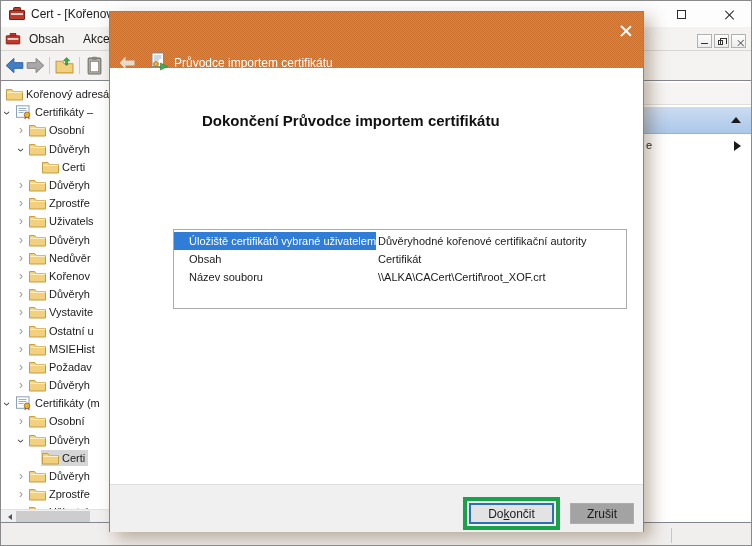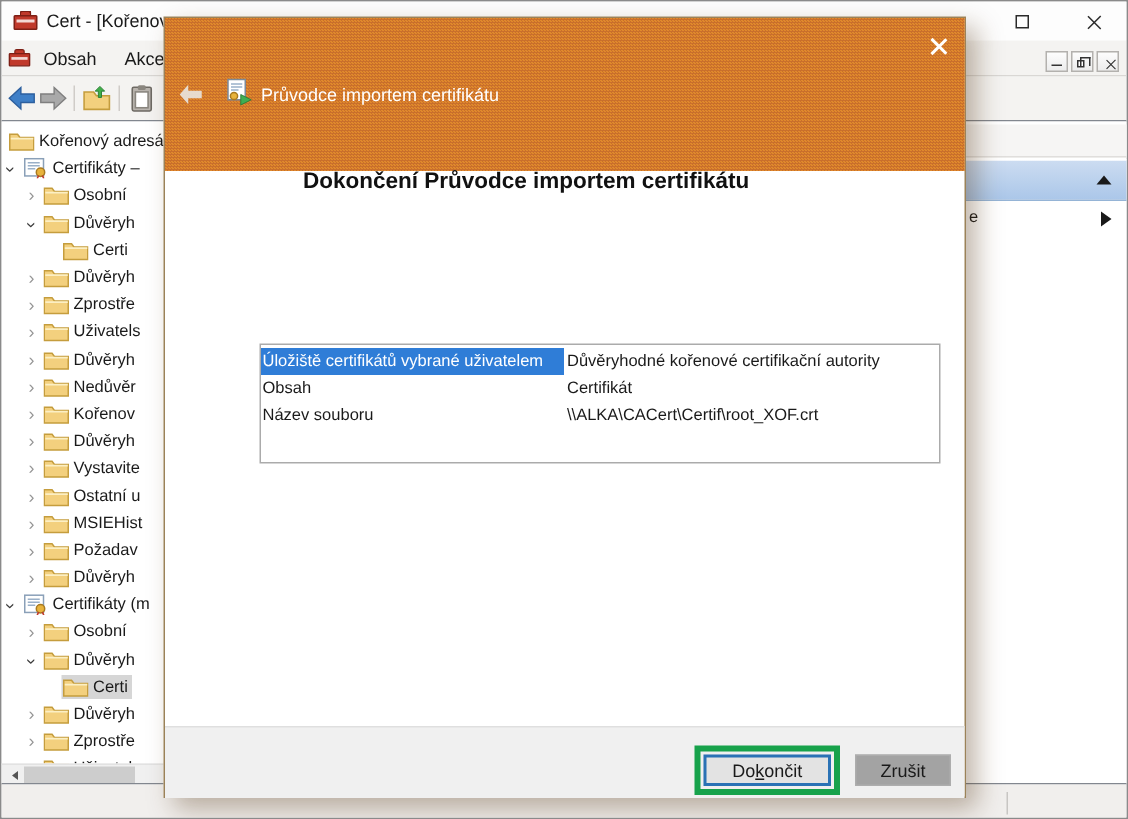--- a/index.html
+++ b/index.html
@@ -72,38 +72,38 @@
   .more-actions { position:absolute; left:0; top:56px; width:100%; height:18px; font-size:11px; color:#1a1a1a; }
   .more-actions .frag { position:absolute; left:2px; top:2px; }
   .tri-right { position:absolute; right:12px; top:4px; width:0; height:0; border:5px solid transparent; border-left:7px solid #1a1a1a; border-right:none; }
 
   .statusbar { position:absolute; left:0; top:522px; width:100%; height:24px; background:#f1efed; }
   .sb-div { position:absolute; left:670px; top:5px; width:1px; height:15px; background:#c8c6c3; }
 
   
   .dialog { position:absolute; left:108px; top:10px; width:535px; height:521px; background:#fff;
             border:1px solid #9b8258; box-shadow:7px 7px 16px rgba(80,50,15,.35); }
-  .dlg-header { position:absolute; left:0; top:0; width:100%; height:102px; background-color:#d67e2c;
+  .dlg-header { position:absolute; left:0; top:0; width:100%; height:56px; background-color:#d67e2c;
                 background-image:repeating-conic-gradient(#e0892c 0% 25%, #c96f2b 0% 50%);
                 background-size:2px 2px; }
   .dlg-back { position:absolute; left:9px; top:44px; width:16px; height:14px; }
   .dlg-wicon { position:absolute; left:40px; top:40px; width:19px; height:19px; }
   .dlg-title { position:absolute; left:64px; top:44px; font-size:12px; color:#fff; white-space:nowrap; }
   .dlg-close { position:absolute; left:505px; top:9px; width:22px; height:20px; cursor:default; }
   .dlg-close::before, .dlg-close::after { content:""; position:absolute; left:10px; top:3px; width:1.6px; height:14px; background:#fff; }
   .dlg-close::before { transform:rotate(45deg); } .dlg-close::after { transform:rotate(-45deg); }
 
   .dlg-heading { position:absolute; left:64px; top:100px; font-size:15px; font-weight:bold; color:#111; white-space:nowrap;margin-left:28px; }
   .dlg-intro { position:absolute; left:64px; top:161px; font-size:11px; color:#1a1a1a; white-space:nowrap; }
   .dlg-caption { position:absolute; left:64px; top:198px; font-size:11px; color:#1a1a1a; white-space:nowrap; }
 
   .settings-box { position:absolute; left:63px; top:217px; width:454px; height:80px; background:#fff;
                   border:1px solid #ababab; overflow:hidden; padding-top:2px; }
   .srow { display:flex; align-items:stretch; height:18px; font-size:11px; color:#1a1a1a; white-space:nowrap; }
-  .sname { width:202px; flex:none; display:flex; align-items:center; padding-left:1px; }
+  .sname { width:202px; flex:none; display:flex; align-items:center; padding-left:15px; }
   .srow.sel .sname { background:#2f7dd7; color:#fff; }
   .sval { display:flex; align-items:center; padding-left:2px; }
 
   .dlg-footer { position:absolute; left:0; top:472px; width:100%; height:48px; background:#f0f0f0; border-top:1px solid #dfdfdf; }
   .green-box { position:absolute; left:353px; top:485px; width:97px; height:33px; border:4px solid #17a24b; background:transparent; }
   .btn { position:absolute; font-size:12px; color:#1a1a1a; background:#a3a3a3; border:1px solid #adadad;
          display:flex; align-items:center; justify-content:center; cursor:default; }
   .btn-finish { left:2px; top:2px; width:85px; height:21px; border:2px solid #2a72b5; background:#e3e3e3; }
   .btn-finish .accel { text-decoration:underline; }
   .btn-cancel { left:460px; top:491px; width:64px; height:21px; }

